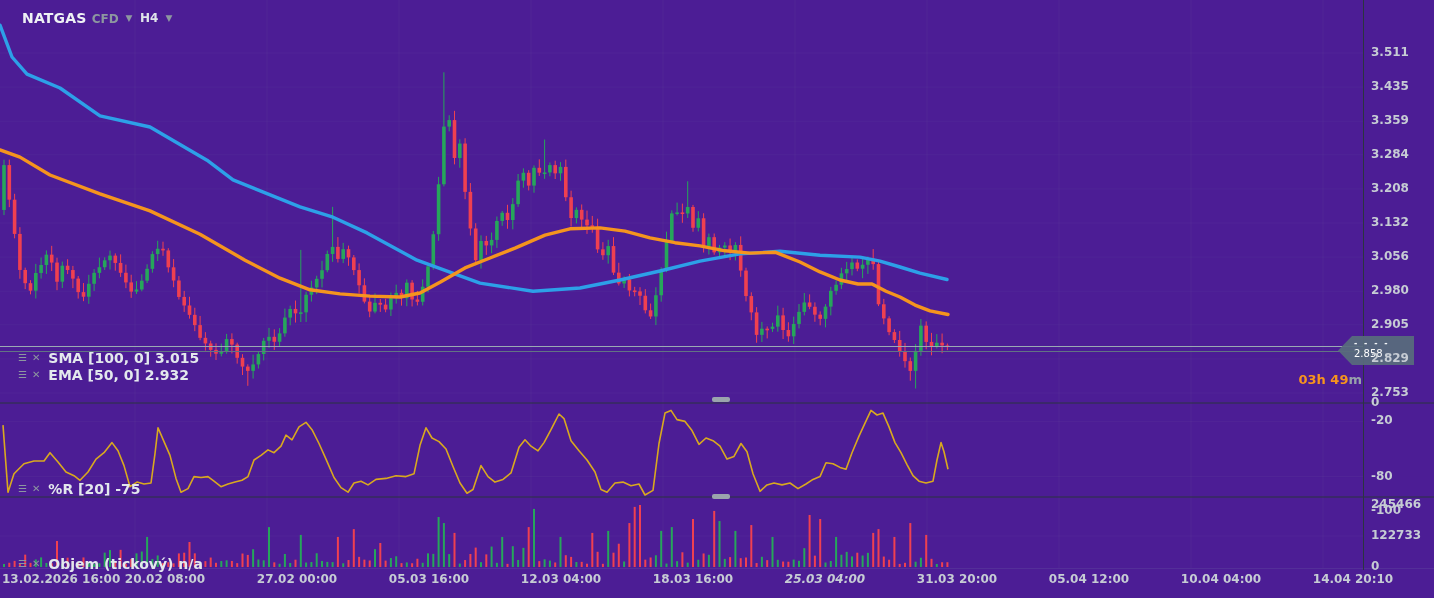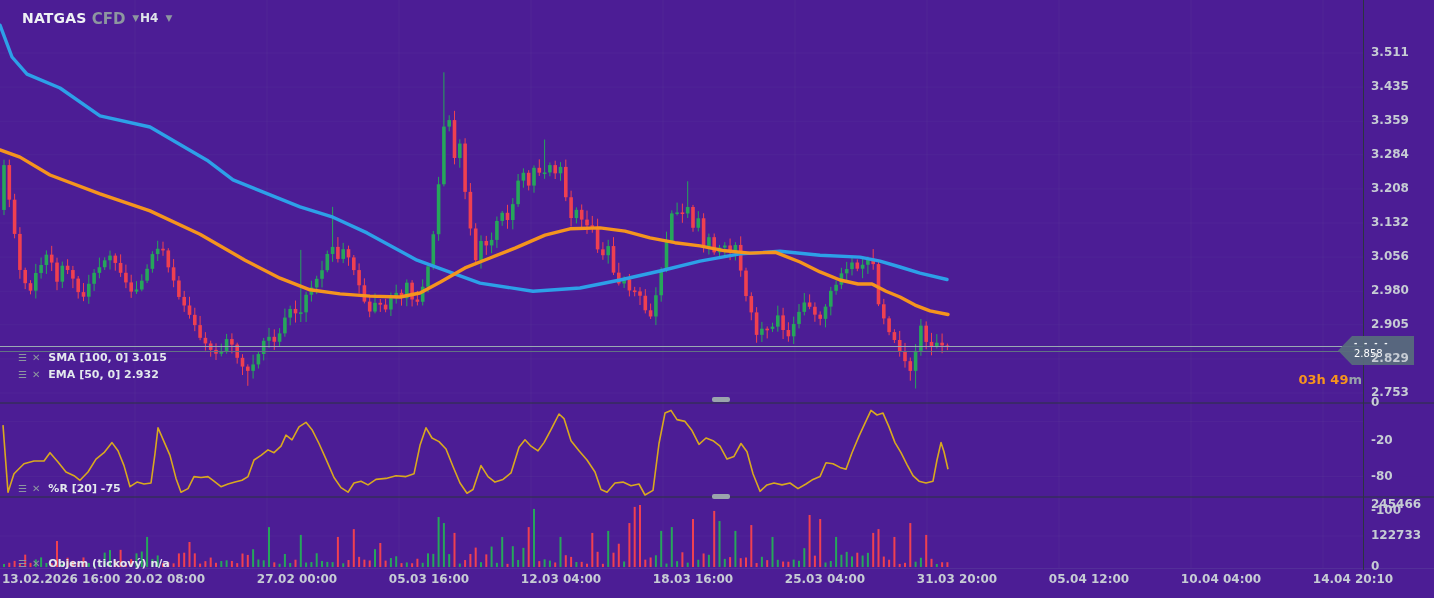--- a/index.html
+++ b/index.html
@@ -1,27 +1,27 @@
 <!DOCTYPE html>
 <html><head>
 <meta charset="utf-8">
 <style>
   html,body{margin:0;padding:0;background:#0e141b;}
   .stage{position:relative;width:1434px;height:598px;background:#4c1d95;overflow:hidden;
          font-family:"DejaVu Sans","Liberation Sans",sans-serif;padding-left:8px;}
   svg{position:absolute;left:0;top:0;}
   .hdr{position:absolute;top:8px;left:22px;display:flex;align-items:center;height:20px;}
   .sym-name{font-size:14px;font-weight:bold;color:#eef1f4;letter-spacing:.2px;}
-  .sym-type{font-size:15px;font-weight:bold;color:#8d97a0;margin-left:5px;margin-top:2px;}
+  .sym-type{font-size:12px;font-weight:bold;color:#8d97a0;margin-left:5px;margin-top:2px;}
   .caret{color:#8d97a0;font-size:9px;margin-left:7px;}
   .tf-sel{position:absolute;top:8px;left:140px;display:flex;align-items:center;height:20px;text-align:center;}
   .tf-name{font-size:12px;font-weight:bold;color:#dfe4e9;}
   .ind-row{position:absolute;display:flex;align-items:center;gap:5px;height:15px;}
   .ind-ic{color:#8d97a0;font-size:10px;line-height:10px;cursor:pointer;}
-  .ind-tx{font-size:11px;font-weight:bold;color:#e3e8ed;white-space:nowrap;margin-left:3px;}
+  .ind-tx{font-size:14px;font-weight:bold;color:#e3e8ed;white-space:nowrap;margin-left:3px;}
   .axlbl{position:absolute;font-size:12px;font-weight:bold;color:#c6ccd4;white-space:nowrap;}
   .ctr{transform:translateX(-50%);}
   .price-tag{position:absolute;left:1338px;top:336px;width:76px;height:29px;
      background:rgba(88,108,124,.93);
      clip-path:polygon(14px 0,100% 0,100% 100%,14px 100%,0 50%);
      display:flex;flex-direction:column;justify-content:center;align-items:flex-start;
      padding-left:16px;box-sizing:border-box;}
   .price-tag .masked{font-size:8px;line-height:7px;letter-spacing:2px;color:#f2f5f7;font-weight:bold;}
   .price-tag .val{font-size:10px;line-height:14px;font-weight:normal;color:#ffffff;}
   .countdown{position:absolute;left:1266px;top:372px;width:96px;text-align:right;
@@ -672,30 +672,30 @@
     <div class="axlbl" style="left: 1371px; top: 113.179px;">3.359</div>
     <div class="axlbl" style="left: 1371px; top: 146.821px;">3.284</div>
     <div class="axlbl" style="left: 1371px; top: 180.91px;">3.208</div>
     <div class="axlbl" style="left: 1371px; top: 215px;">3.132</div>
     <div class="axlbl" style="left: 1371px; top: 249.09px;">3.056</div>
     <div class="axlbl" style="left: 1371px; top: 283.179px;">2.980</div>
     <div class="axlbl" style="left: 1371px; top: 316.821px; text-align: right;">2.905</div>
     <div class="axlbl" style="left: 1371px; top: 350.91px; text-align: center;">2.829</div>
     <div class="axlbl" style="left: 1371px; top: 385px;">2.753</div>
     <div class="axlbl" style="left: 1371px; top: 395px;">0</div>
-    <div class="axlbl" style="left: 1371px; top: 413.4px; margin-top: 20px;">-20</div>
+    <div class="axlbl" style="left: 1371px; top: 413.4px;">-20</div>
     <div class="axlbl" style="left: 1371px; top: 468.6px;">-80</div>
     <div class="axlbl" style="left: 1371px; top: 487px; margin-top: 16px;">-100</div>
     <div class="axlbl" style="left: 1371px; top: 497px;">245466</div>
     <div class="axlbl" style="left: 1371px; top: 528px;">122733</div>
     <div class="axlbl" style="left: 1371px; top: 559px;">0</div>
     <div class="axlbl" style="left: 2px; top: 572px; text-align: right;">13.02.2026 16:00</div>
     <div class="axlbl ctr" style="left: 165px; top: 572px;">20.02 08:00</div>
     <div class="axlbl ctr" style="left: 297px; top: 572px;">27.02 00:00</div>
     <div class="axlbl ctr" style="left: 429px; top: 572px;">05.03 16:00</div>
     <div class="axlbl ctr" style="left: 561px; top: 572px;">12.03 04:00</div>
     <div class="axlbl ctr" style="left: 693px; top: 572px;">18.03 16:00</div>
-    <div class="axlbl ctr" style="left: 825px; top: 572px;">25.03 04:00</div>
+    <div class="axlbl ctr" style="left: 825px; top: 572px; font-style: italic;">25.03 04:00</div>
     <div class="axlbl ctr" style="left: 957px; top: 572px;">31.03 20:00</div>
     <div class="axlbl ctr" style="left: 1089px; top: 572px;">05.04 12:00</div>
     <div class="axlbl ctr" style="left: 1221px; top: 572px;">10.04 04:00</div>
     <div class="axlbl ctr" style="left: 1353px; top: 572px;">14.04 20:10</div>
   </div>
 
 </body></html>

